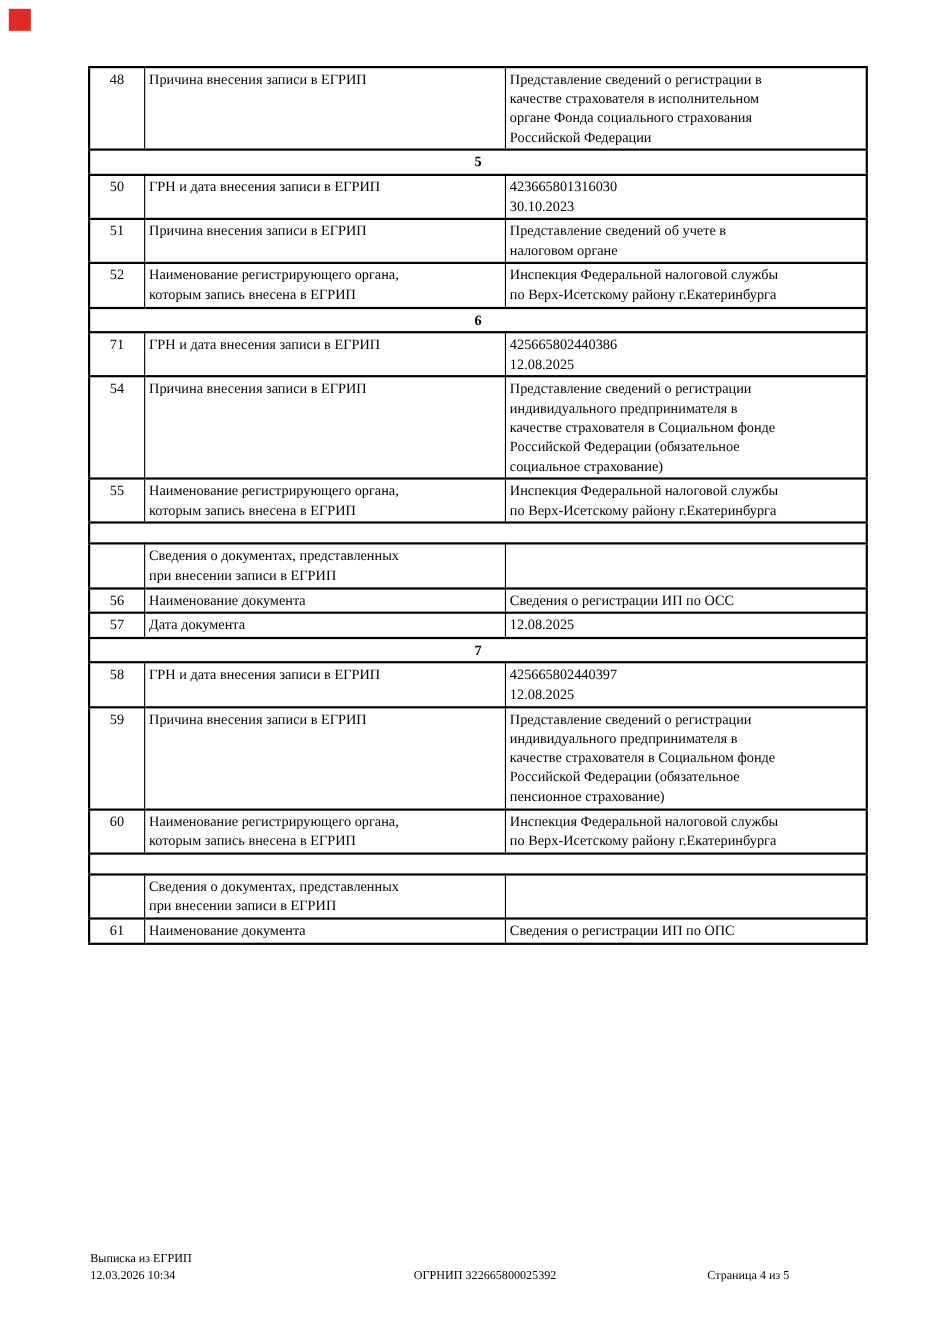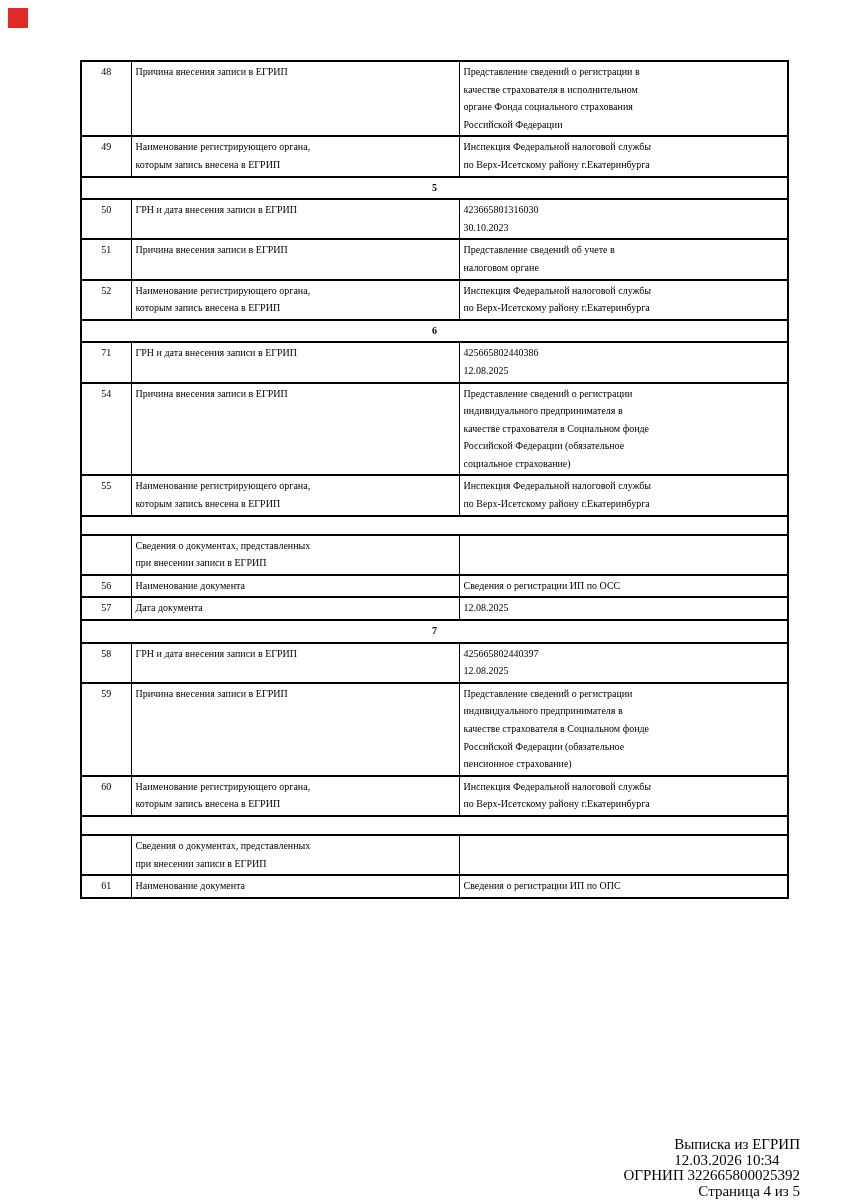--- a/index.html
+++ b/index.html
@@ -21,21 +21,21 @@
     width: 707px;
     border-collapse: collapse;
     table-layout: fixed;
     border: 2px solid #000;
   }
   table.doc-table td {
     border: 1px solid #000;
     border-top-width: 2px;
     border-bottom-width: 2px;
     vertical-align: top;
-    font-size: 10px;
+    font-size: 13px;
     line-height: 17.6px;
     padding: 1px 4px 2px 4px;
     white-space: pre-line;
     overflow: hidden;
   }
   td.c-num { text-align: center; padding-left: 2px; padding-right: 2px; }
   td.c-section {
     text-align: center;
     font-weight: bold;
     font-size: 16px;
@@ -44,23 +44,22 @@
   }
   td.c-spacer { height: 19px; }
   .footer {
     position: absolute;
     left: 82px;
     width: 718px;
     top: 1137px;
     display: flex;
     justify-content: space-between;
     align-items: flex-end;
-    font-size: 15px;
+    font-size: 11px;
     line-height: 15.5px;
-    flex-direction: column;
   }
   .footer .f-left  { flex: 1; text-align: left; }
   .footer .f-mid   { flex: 1; text-align: center; }
   .footer .f-right { flex: 1; text-align: center; }
 </style>
 </head>
 <body>
 
 <div class="red-marker" style="background: rgb(225, 42, 38);"></div>
 
@@ -71,27 +70,20 @@
     <col style="width:329px">
   </colgroup>
   <tbody>
       <tr>
         <td class="c-num">48</td>
         <td class="c-label">Причина внесения записи в ЕГРИП</td>
         <td class="c-value">Представление сведений о регистрации в
 качестве страхователя в исполнительном
 органе Фонда социального страхования
 Российской Федерации</td>
-      </tr>
-      <tr>
-        <td class="c-num">49</td>
-        <td class="c-label">Наименование регистрирующего органа,
-которым запись внесена в ЕГРИП</td>
-        <td class="c-value">Инспекция Федеральной налоговой службы
-по Верх-Исетскому району г.Екатеринбурга</td>
       </tr>
       <tr>
         <td class="c-section" colspan="3">5</td>
       </tr>
       <tr>
         <td class="c-num">50</td>
         <td class="c-label">ГРН и дата внесения записи в ЕГРИП</td>
         <td class="c-value">423665801316030
 30.10.2023</td>
       </tr>

